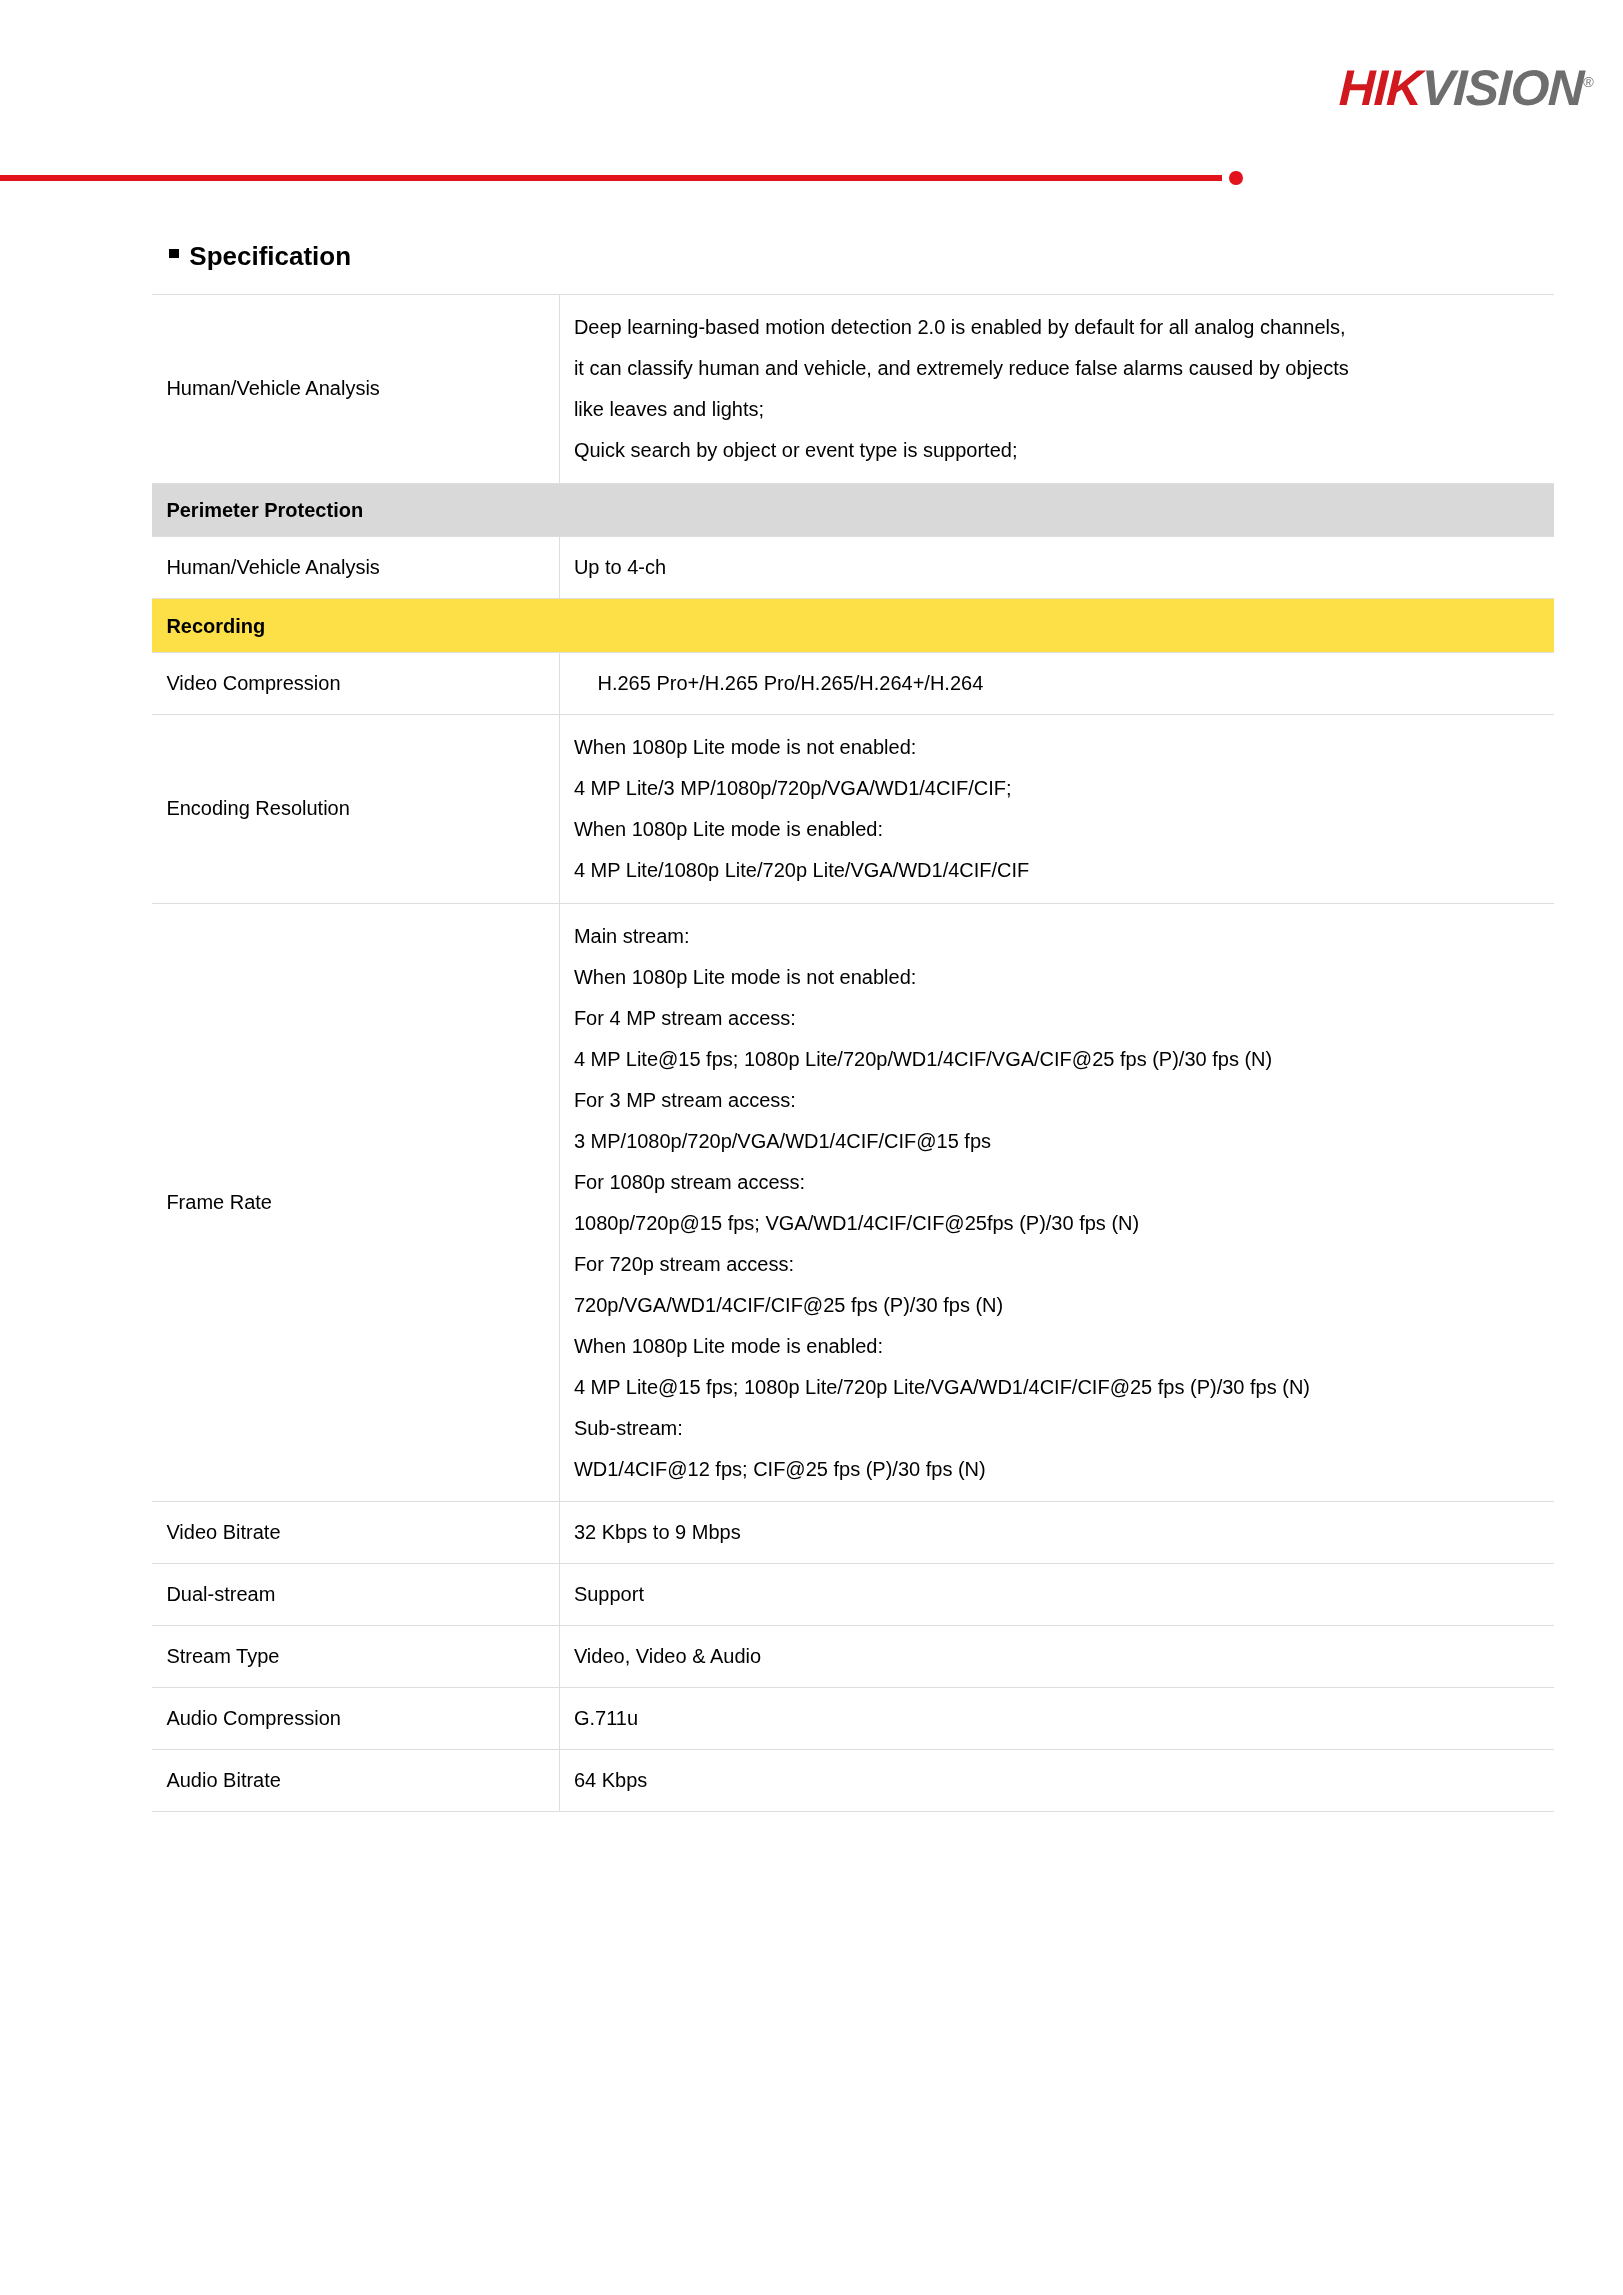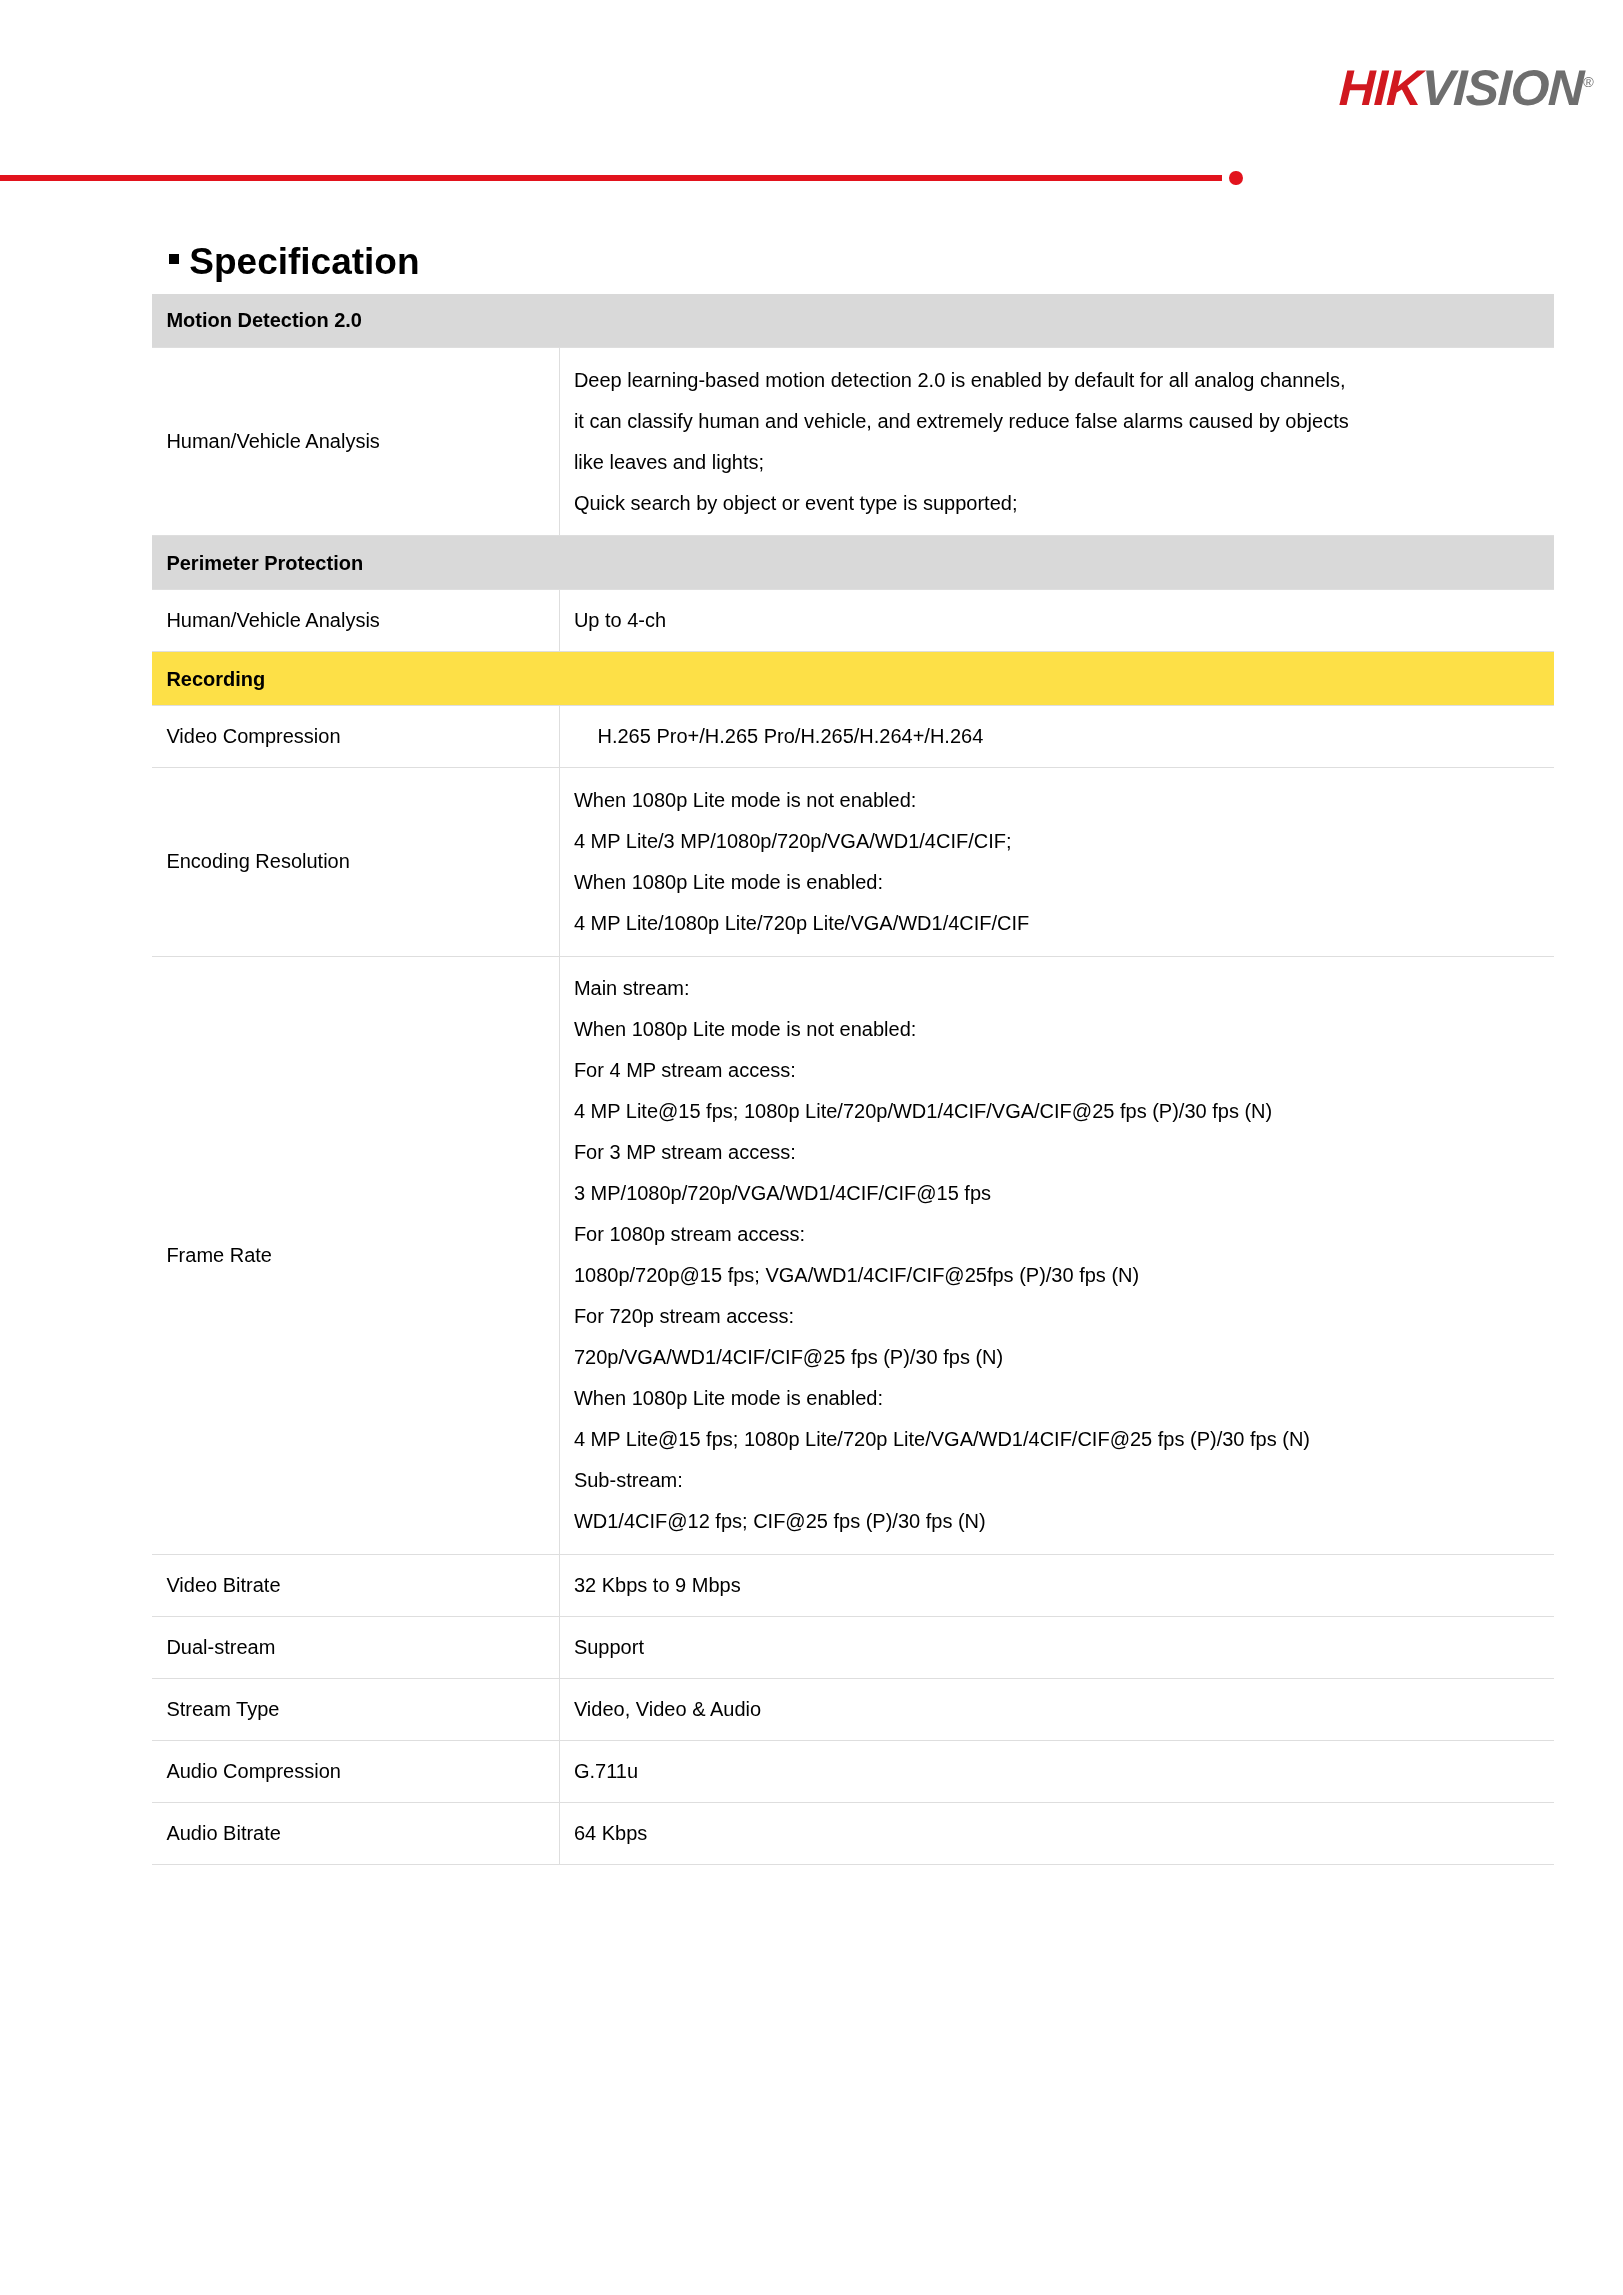--- a/index.html
+++ b/index.html
@@ -72,21 +72,21 @@
   }
   .section-title-bullet {
     width: 9.8px;
     height: 9.8px;
     background: #000000;
     display: inline-block;
     position: relative;
     top: -2.6px;
   }
   .section-title-text {
-    font-size: 37px;
+    font-size: 26px;
     font-weight: bold;
     letter-spacing: 0px;
     line-height: 1;
   }
 
   
   .spec-table {
     position: absolute;
     left: 152px;
     top: 294px;
@@ -160,23 +160,20 @@
   <span class="section-title-bullet"></span>
   <span class="section-title-text">Specification</span>
 </div>
 
 <table class="spec-table">
   <colgroup>
     <col class="col-label">
     <col class="col-value">
   </colgroup>
   <tbody>
-      <tr class="group-row">
-        <td colspan="2" style="background: rgb(217, 217, 217);">Motion Detection 2.0</td>
-      </tr>
       <tr class="spec-row multiline">
         <td class="cell-label" style="border-top-color: rgb(222, 222, 222); border-bottom-color: rgb(222, 222, 222); border-right-color: rgb(222, 222, 222);">
           <span class="label-inner">Human/Vehicle Analysis</span>
         </td>
         <td class="cell-value" style="border-top-color: rgb(222, 222, 222); border-bottom-color: rgb(222, 222, 222);">
           <div class="line wrapme">Deep learning-based motion detection 2.0 is enabled by default for all analog channels,</div>
           <div class="line wrapme">it can classify human and vehicle, and extremely reduce false alarms caused by objects</div>
           <div class="line">like leaves and lights;</div>
           <div class="line">Quick search by object or event type is supported;</div>
         </td>

